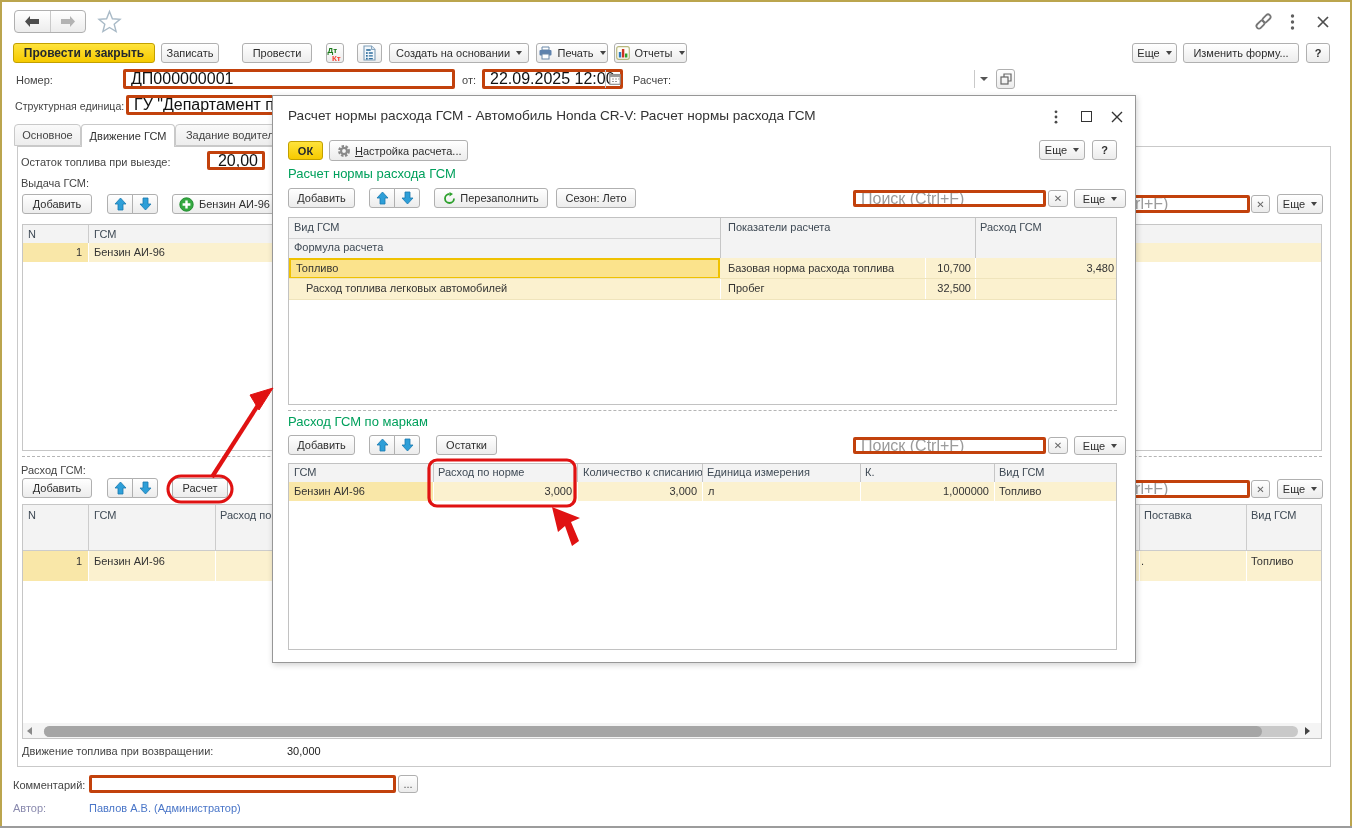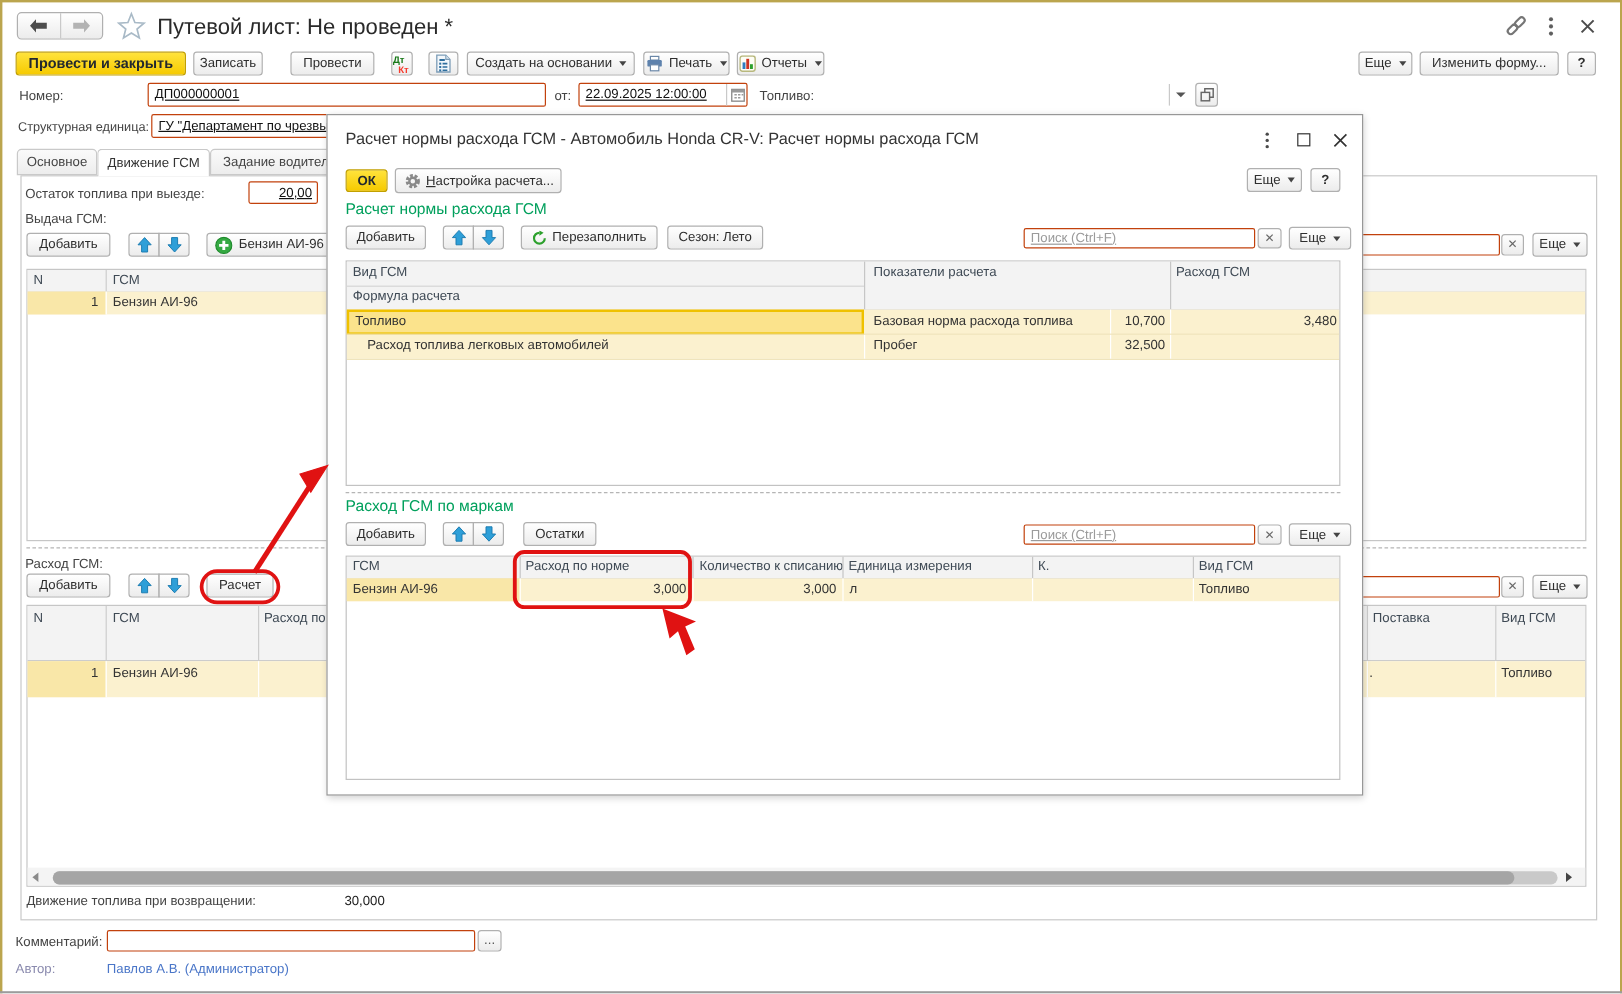--- a/index.html
+++ b/index.html
@@ -1,21 +1,21 @@
 <!DOCTYPE html>
 <html><head><meta charset="utf-8">
 <style>
 html,body{margin:0;padding:0;}
 body{width:1352px;height:828px;overflow:hidden;background:#fff;font-family:"Liberation Sans",sans-serif;}
 #w{position:relative;width:1352px;height:828px;background:#fff;}
 .ab{position:absolute;}
 .lbl{position:absolute;font-size:11px;color:#444;white-space:nowrap;}
 .btn{position:absolute;box-sizing:border-box;border:1px solid #b0b0b0;border-radius:3px;background:linear-gradient(#ffffff,#ececec);font-size:11px;color:#2e2e2e;display:flex;align-items:center;justify-content:center;white-space:nowrap;}
 .ybtn{background:linear-gradient(#ffe33c,#f6ca00);border:1px solid #c2a000;font-weight:bold;color:#23282e;}
-.inp{position:absolute;box-sizing:border-box;border:1px solid #c2410c;border-radius:2px;background:#fff;font-size:11px;color:#111;display:flex;align-items:center;white-space:nowrap;overflow:hidden;text-decoration:underline;}
+.inp{position:absolute;box-sizing:border-box;border:3px solid #c2410c;border-radius:2px;background:#fff;font-size:16px;color:#111;display:flex;align-items:center;white-space:nowrap;overflow:hidden;}
 .caret{display:inline-block;width:0;height:0;border-left:3.5px solid transparent;border-right:3.5px solid transparent;border-top:4px solid #444;margin-left:6px;}
 .glbl{position:absolute;font-size:13px;color:#00a05c;white-space:nowrap;}
 .ghead{background:#f3f3f3;color:#3f4a55;}
 .yrow{background:#fbf1cf;}
 svg{display:block;}
 </style></head>
 <body>
 <div id="w">
 <div class="ab" style="left:0;top:0;width:1352px;height:2px;background:#bba54e;z-index:60;"></div>
     <div class="ab" style="left:0;top:0;width:2px;height:828px;background:#bba54e;z-index:60;"></div>
@@ -26,21 +26,20 @@
 <div class="ab" style="left:50px;top:11px;width:1px;height:21px;background:#c9c9c9;"></div>
 <svg class="ab" style="left:22px;top:15px;" width="20" height="13" viewBox="0 0 20 13">
       <path d="M8 1 L3 6.5 L8 12 L8 9 L17 9 L17 4 L8 4 Z" fill="#4d4d4d"></path>
     </svg>
 <svg class="ab" style="left:58px;top:15px;" width="20" height="13" viewBox="0 0 20 13">
       <path d="M12 1 L17 6.5 L12 12 L12 9 L3 9 L3 4 L12 4 Z" fill="#b3b3b3"></path>
     </svg>
 <svg class="ab" style="left:97px;top:9px;" width="25" height="25" viewBox="0 0 25 25">
       <path d="M12.5 2.5 L15.4 9.8 L23 10.3 L17.2 15.2 L19.1 22.6 L12.5 18.5 L5.9 22.6 L7.8 15.2 L2 10.3 L9.6 9.8 Z" fill="none" stroke="#a9bac7" stroke-width="1.4"></path>
     </svg>
-<div class="ab" style="left:131px;top:11px;font-size:18.4px;color:#2a2a2a;white-space:nowrap;">Путевой лист: Не проведен *</div>
 <svg class="ab" style="left:1254px;top:12px;" width="19" height="19" viewBox="0 0 19 19">
       <g fill="none" stroke="#767676" stroke-width="1.8" transform="rotate(-45 9.5 9.5)">
         <rect x="0.6" y="7" width="9.2" height="5" rx="2.5"></rect>
         <rect x="9.2" y="7" width="9.2" height="5" rx="2.5"></rect>
       </g>
     </svg>
 <svg class="ab" style="left:1290px;top:14px;" width="5" height="16" viewBox="0 0 5 16">
       <g fill="#5f5f5f">
         <circle cx="2.5" cy="2" r="1.7"></circle>
         <circle cx="2.5" cy="8" r="1.7"></circle>
@@ -93,21 +92,21 @@
 <div class="inp" style="left:123px;top:69px;width:332px;height:20px;padding-left:5px;">ДП000000001</div>
 <div class="lbl" style="left:462px;top:74px;">от:</div>
 <div class="inp" style="left:482px;top:69px;width:141px;height:20px;padding-left:5px;">22.09.2025 12:00:00</div>
 <div class="ab" style="left:605px;top:70px;width:17px;height:18px;border-left:1px solid #c9c9c9;display:flex;align-items:center;justify-content:center;">
       <svg width="12" height="12" viewBox="0 0 12 12">
         <rect x="0.8" y="1.5" width="10.4" height="9.8" fill="#fff" stroke="#888" stroke-width="1.1"></rect>
         <rect x="0.8" y="1.5" width="10.4" height="2.6" fill="#999"></rect>
         <path d="M3 6 h2 M6 6 h2 M9 6 h1.4 M3 8.5 h2 M6 8.5 h2" stroke="#999" stroke-width="1.2"></path>
       </svg>
     </div>
-<div class="lbl" style="left:633px;top:74px;">Топливо:</div>
+<div class="lbl" style="left:633px;top:74px;">Расчет:</div>
 <div class="ab" style="left:974px;top:70px;width:17px;height:18px;border-left:1px solid #c9c9c9;display:flex;align-items:center;justify-content:center;">
       <span style="display:inline-block;width:0;height:0;border-left:4px solid transparent;border-right:4px solid transparent;border-top:4.5px solid #555;"></span>
     </div>
 <div class="btn" style="left:996px;top:69px;width:19px;height:20px;">
       <svg width="12" height="12" viewBox="0 0 12 12">
         <rect x="1" y="4" width="7" height="7" fill="none" stroke="#666" stroke-width="1.2"></rect>
         <path d="M4 4 V1 H11 V8 H8" fill="none" stroke="#666" stroke-width="1.2"></path>
       </svg>
     </div>
 <div class="lbl" style="left:15px;top:100px;font-size:10.6px;">Структурная единица:</div>
@@ -316,20 +315,21 @@
         <div class="ab" style="left:0;top:18px;width:144px;height:19px;background:#f9e7a8;"></div>
         <div class="ab" style="left:144px;top:18px;width:1px;height:19px;background:#fff;"></div>
         <div class="ab" style="left:288px;top:18px;width:1px;height:19px;background:#fff;"></div>
         <div class="ab" style="left:413px;top:18px;width:1px;height:19px;background:#fff;"></div>
         <div class="ab" style="left:571px;top:18px;width:1px;height:19px;background:#fff;"></div>
         <div class="ab" style="left:705px;top:18px;width:1px;height:19px;background:#fff;"></div>
   <div class="ab" style="left:5px;top:21px;font-size:11px;color:#333;">Бензин АИ-96</div>
   <div class="ab" style="left:0;top:21px;width:283px;text-align:right;font-size:11px;color:#333;">3,000</div>
   <div class="ab" style="left:0;top:21px;width:408px;text-align:right;font-size:11px;color:#333;">3,000</div>
   <div class="ab" style="left:419px;top:21px;font-size:11px;color:#333;">л</div>
+  <div class="ab" style="left:0;top:21px;width:700px;text-align:right;font-size:11px;color:#333;">1,000000</div>
   <div class="ab" style="left:710px;top:21px;font-size:11px;color:#333;">Топливо</div>
  </div>
 </div>
 
 <svg class="ab" style="left:0;top:0;z-index:50;pointer-events:none;" width="1352" height="828" viewBox="0 0 1352 828">
  <rect x="168" y="476" width="64" height="26" rx="13" fill="none" stroke="#e01212" stroke-width="3.1"></rect>
  <path d="M212 477 L262 399" stroke="#e01212" stroke-width="4.2" fill="none"></path>
  <path d="M273 388 L250 395 L259 410 Z" fill="#e01212" stroke="#e01212" stroke-width="1"></path>
  <rect x="429" y="460" width="146" height="46" rx="8" fill="none" stroke="#e01212" stroke-width="3.2"></rect>
  <path d="M552 507 L558 532 L565 526 L572 546 L579 541 L571 522 L580 518 Z" fill="#e01212"></path>

